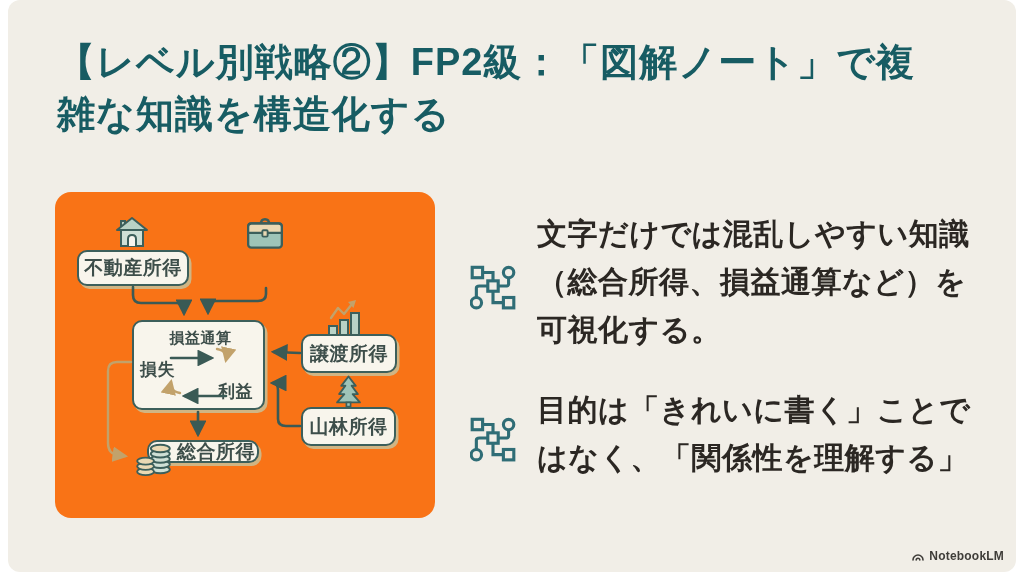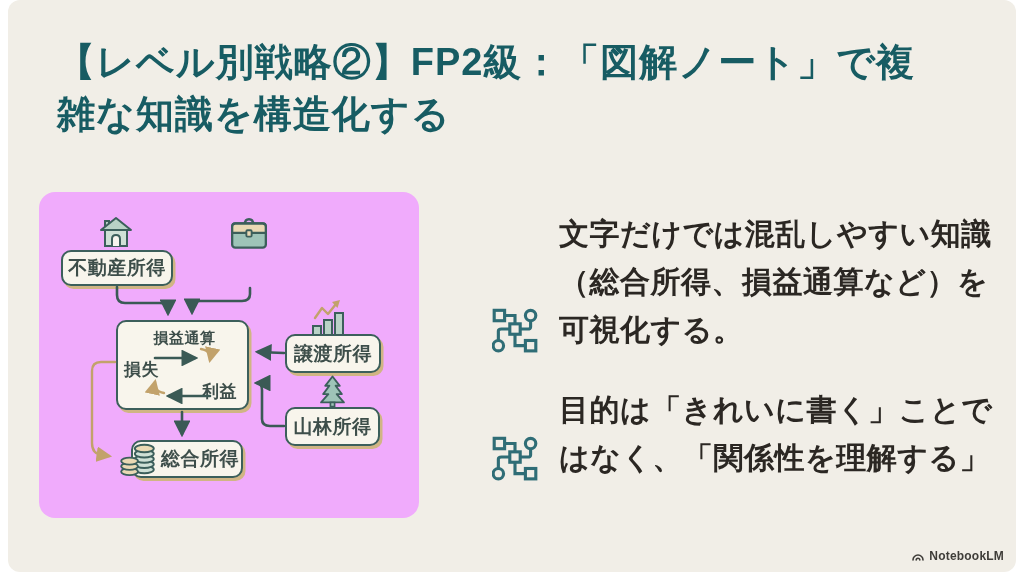--- a/index.html
+++ b/index.html
@@ -14,38 +14,38 @@
   }
   
   .title{
     position:absolute;left:49px;top:36px;width:915px;
     font-size:38px;line-height:52px;font-weight:700;
     color:#175c63;letter-spacing:1px;
   }
   .title span{display:block;}
   
   .diagram{
-    position:absolute;left:31px;top:192px;width:380px;height:326px;
-    background:#f0abfc;border-radius:16px;
+    position:absolute;left:47px;top:192px;width:380px;height:326px;
+    background:#f97316;border-radius:16px;
   }
   .dbox{
     position:absolute;box-sizing:border-box;
     border:2.5px solid #3c5f5b;border-radius:10px;
     background:#f8f5ec;
     box-shadow:2.5px 3px 0 #d0b584;
     display:flex;align-items:center;justify-content:center;
     font-size:19px;font-weight:600;color:#3d4e4a;
     z-index:1;letter-spacing:0.5px;
   }
   .dlabel{position:absolute;font-weight:600;color:#3d4e4a;z-index:2;}
   .dicon{position:absolute;z-index:3;line-height:0;}
   .arrows{position:absolute;left:0;top:0;z-index:2;pointer-events:none;}
   
   .bullet{
-    position:absolute;left:484px;display:flex;align-items:flex-end;
+    position:absolute;left:462px;display:flex;align-items:center;
   }
   .bullet .bicon{width:46px;flex:0 0 46px;margin-top:6px;line-height:0;}
   .bullet .btext{
     margin-left:21px;font-size:30px;line-height:48px;font-weight:700;
     color:#2b2723;letter-spacing:0.5px;
   }
   .bullet .btext span{display:block;}
   
   .footer{
     position:absolute;right:12px;top:549px;
@@ -73,21 +73,21 @@
       <span class="dlabel" style="left:0;top:7px;width:133px;text-align:center;font-size:15px;">損益通算</span>
       <span class="dlabel" style="left:6px;top:36px;font-size:17px;">損失</span>
       <span class="dlabel" style="left:84px;top:58px;font-size:17px;">利益</span>
     </div>
     <div class="dbox" style="left:246px;top:142px;width:96px;height:39px;text-align:right;">
       <span>譲渡所得</span>
     </div>
     <div class="dbox" style="left:246px;top:215px;width:95px;height:39px;">
       <span>山林所得</span>
     </div>
-    <div class="dbox" style="left:92px;top:248px;width:112px;height:38px;justify-content:flex-start;padding-left:28px;">
+    <div class="dbox" style="left:92px;top:248px;width:112px;height:23px;justify-content:flex-start;padding-left:28px;">
       <span>総合所得</span>
     </div>
 
     <div class="dicon" style="left:58px;top:22px;">
       <svg width="38" height="36" viewBox="0 0 38 34">
         <rect x="8" y="6" width="4" height="8" fill="#b9d2c6" stroke="#3c5f5b" stroke-width="2"></rect>
         <polygon points="19,3 34,15 4,15" fill="#b9d2c6" stroke="#3c5f5b" stroke-width="2" stroke-linejoin="round"></polygon>
         <rect x="8" y="15" width="22" height="16" fill="#cfe0d6" stroke="#3c5f5b" stroke-width="2"></rect>
         <path d="M15,31 V24 Q15,20 19,20 Q23,20 23,24 V31" fill="#f7f5ee" stroke="#3c5f5b" stroke-width="2"></path>
       </svg>

